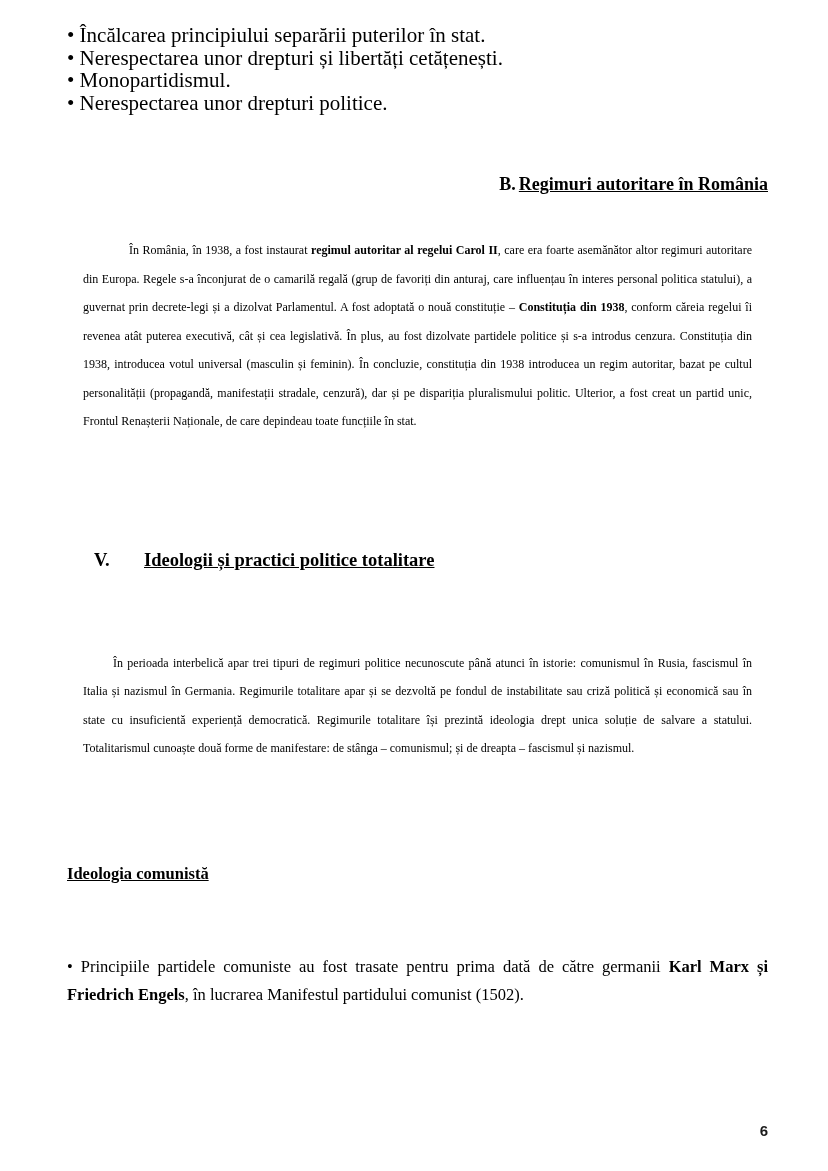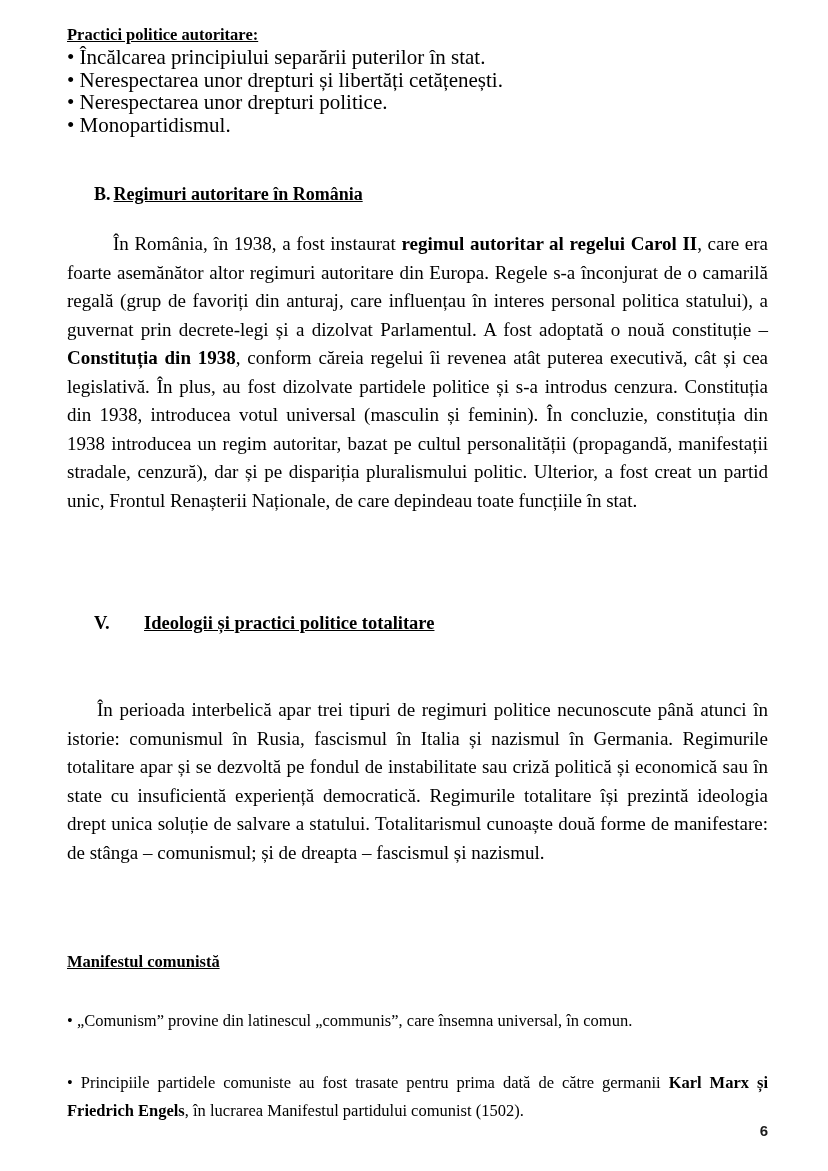--- a/index.html
+++ b/index.html
@@ -42,22 +42,23 @@
   .spacer-sm { height: 24px; }
   .spacer-md { height: 34px; }
   .spacer-lg { height: 46px; }
   .spacer-xl { height: 60px; }
 
   
   .lettered-heading {
     font-size: 18px;
     font-weight: bold;
     line-height: 24px;
-    margin: 0 0 0 27px;
+    margin: 12px 0 0 27px;
     white-space: nowrap;
+    text-align: right;
   }
   .lettered-heading .letter {
     text-decoration: none;
   }
   .lettered-heading .htext {
     text-decoration: underline;
     margin-left: 3px;
   }
 
   
@@ -74,25 +75,25 @@
     flex: 0 0 50px;
     text-decoration: none;
   }
   .roman-heading .rtext {
     text-decoration: underline;
     margin-top: 12px;
   }
 
   
   .para {
-    font-size: 19px;
+    font-size: 12px;
     line-height: 28.5px;
     text-align: justify;
     text-justify: inter-word;
-    margin: 0;
+    margin: 16px;
     hyphens: none;
   }
   .para.indent {
     text-indent: 46px;
   }
   .para.indent-sm {
     text-indent: 30px;
   }
   .para b { font-weight: bold; }
 
@@ -128,25 +129,24 @@
     line-height: 16px;
   }
 </style>
 </head>
 <body>
 
 <div class="page">
   <div class="content">
 
     <div>
-      <p class="blk-title-underline">Practici politice autoritare:</p>
       <p class="bullet-line">• Încălcarea principiului separării puterilor în stat.</p>
       <p class="bullet-line">• Nerespectarea unor drepturi și libertăți cetățenești.</p>
+      <p class="bullet-line">• Monopartidismul.</p>
       <p class="bullet-line">• Nerespectarea unor drepturi politice.</p>
-      <p class="bullet-line">• Monopartidismul.</p>
     </div>
 
     <div class="spacer-lg"></div>
 
     <h2 class="lettered-heading">
       <span class="letter">B.</span><span class="htext">Regimuri autoritare în România</span>
     </h2>
 
     <div class="spacer-sm"></div>
 
@@ -164,25 +164,24 @@
 
     <div class="spacer-xl"></div>
 
     <p class="para indent-sm">În perioada interbelică apar trei tipuri de regimuri politice necunoscute până atunci în istorie: comunismul în Rusia, fascismul în Italia și nazismul în Germania. Regimurile totalitare apar și se dezvoltă pe fondul de instabilitate sau criză politică și economică sau în state cu insuficientă experiență democratică. Regimurile totalitare își prezintă ideologia drept unica soluție de salvare a statului. Totalitarismul cunoaște două forme de manifestare: de stânga – comunismul; și de dreapta – fascismul și nazismul.</p>
 
     <div class="spacer-xl"></div>
 
 
     <div class="spacer-sm"></div>
 
-    <p class="sub-heading">Manifestul comunistă</p>
+    <p class="sub-heading">Ideologia comunistă</p>
 
     <div class="spacer-md"></div>
 
-    <p class="list-item nowrapish">• „Comunism” provine din latinescul „communis”, care însemna universal, în comun.</p>
 
     <div class="spacer-md"></div>
 
     <p class="list-item"><span>• Principiile partidele comuniste au fost trasate pentru prima dată de către germanii </span><b>Karl Marx și Friedrich Engels</b><span>, în lucrarea Manifestul partidului comunist (1502).</span></p>
 
     <div class="spacer-md"></div>
 
   </div>
 
   <div class="page-number">6</div>

